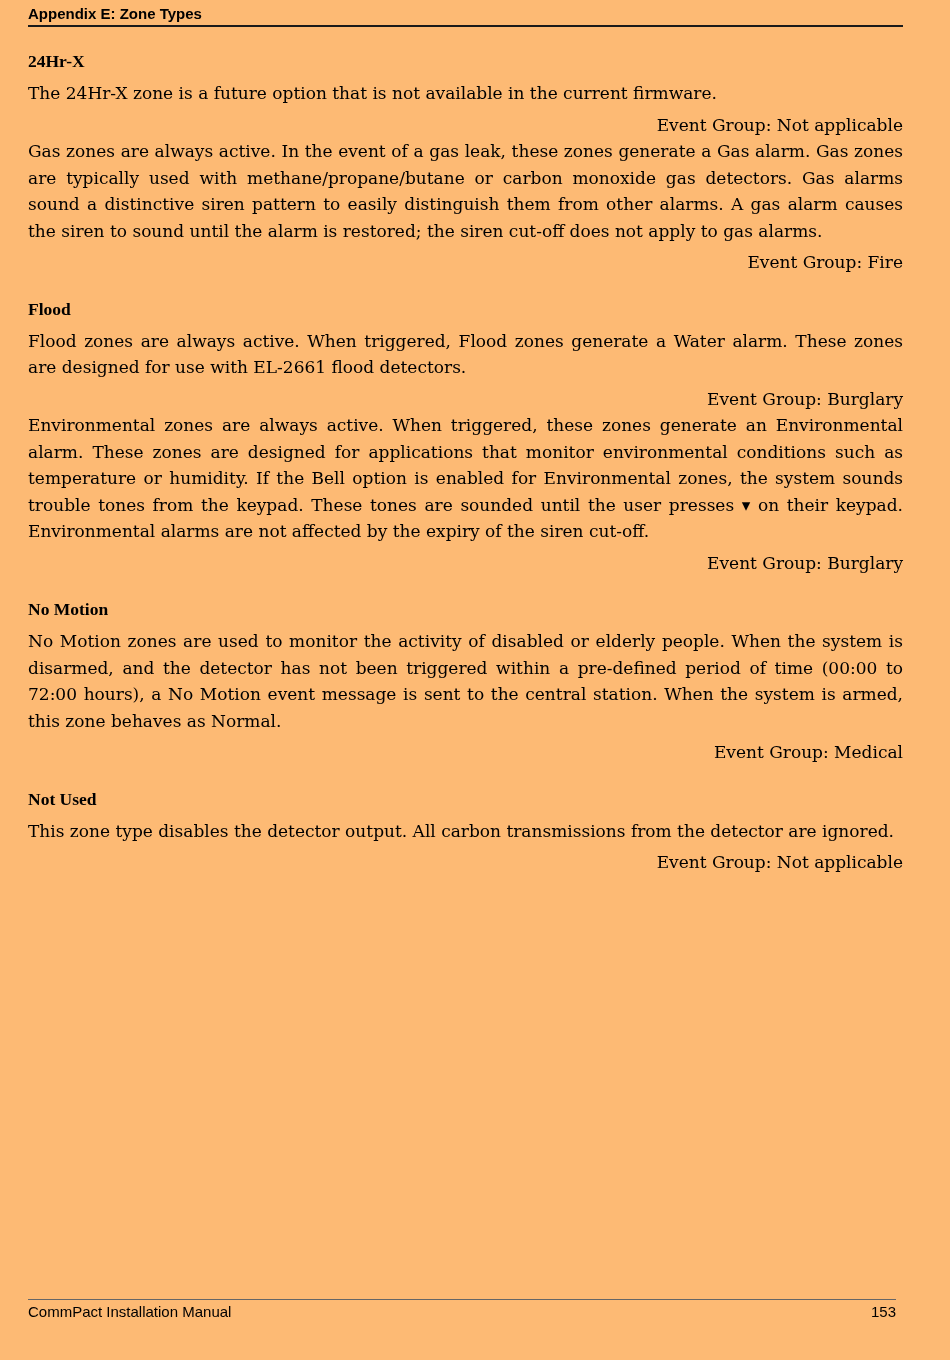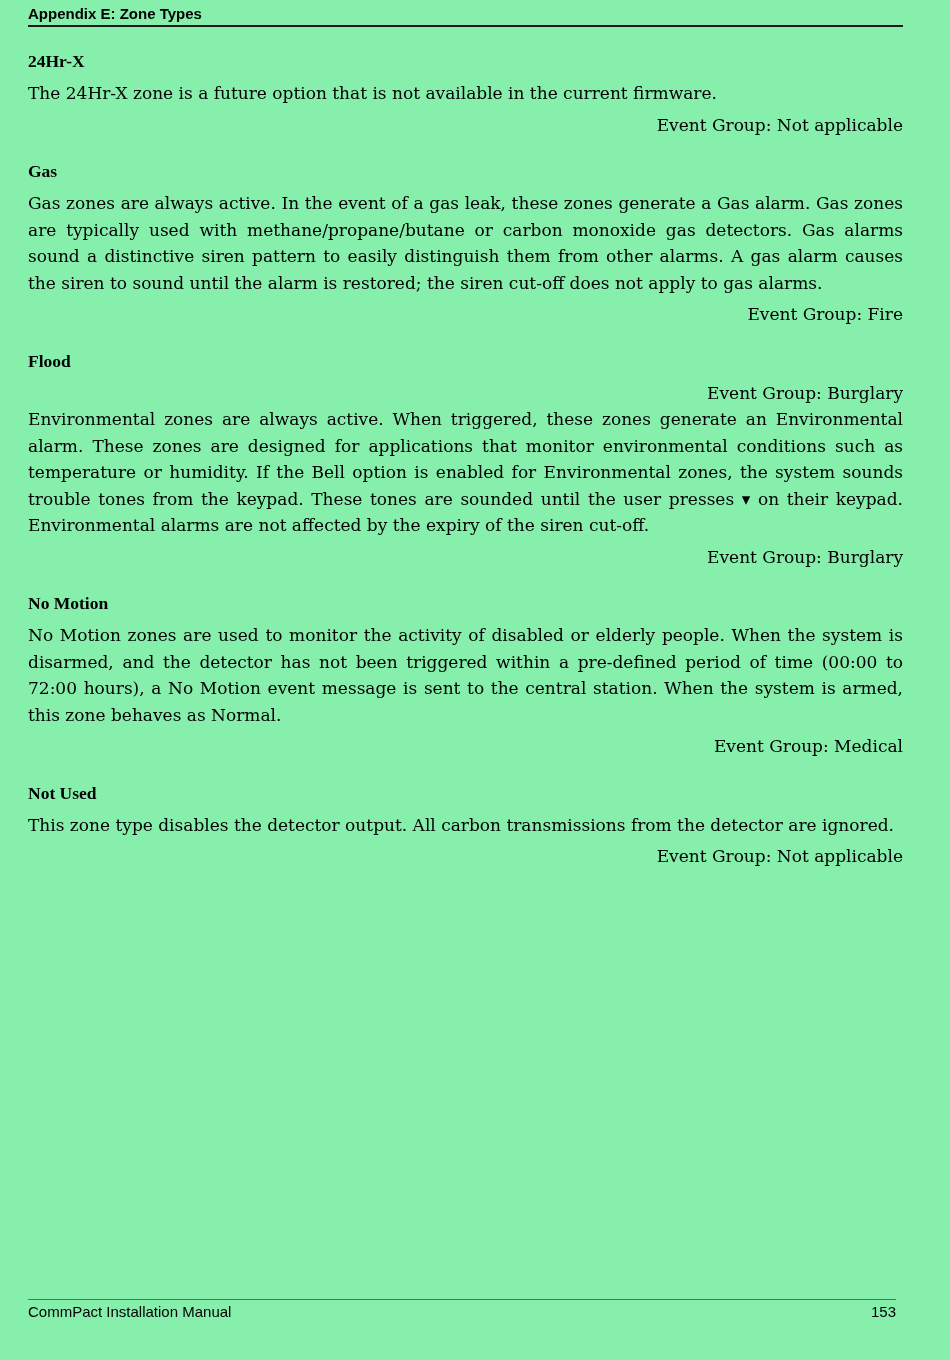--- a/index.html
+++ b/index.html
@@ -4,21 +4,21 @@
 <style>
   html, body {
     margin: 0;
     padding: 0;
     background: #ffffff;
   }
   .page {
     position: relative;
     width: 950px;
     height: 1360px;
-    background: #86efac;
+    background: #fdba74;
     color: #000000;
     box-sizing: border-box;
     padding: 0 47px 0 28px;
     overflow: hidden;
   }
   .page-header {
     padding-top: 5px;
     padding-bottom: 2px;
     border-bottom: 2px solid #1a1a1a;
   }
@@ -81,27 +81,27 @@
     <div class="header-title">Appendix E: Zone Types</div>
   </header>
 
   <section class="zone-section">
     <h2 class="zone-heading">24Hr-X</h2>
     <p class="zone-body">The 24Hr-X zone is a future option that is not available in the current firmware.</p>
     <p class="event-group">Event Group: Not applicable</p>
   </section>
 
   <section class="zone-section">
-    <h2 class="zone-heading">Gas</h2>
     <p class="zone-body">Gas zones are always active. In the event of a gas leak, these zones generate a Gas alarm. Gas zones are typically used with methane/propane/butane or carbon monoxide gas detectors. Gas alarms sound a distinctive siren pattern to easily distinguish them from other alarms. A gas alarm causes the siren to sound until the alarm is restored; the siren cut-off does not apply to gas alarms.</p>
     <p class="event-group">Event Group: Fire</p>
   </section>
 
   <section class="zone-section">
     <h2 class="zone-heading">Flood</h2>
+    <p class="zone-body">Flood zones are always active. When triggered, Flood zones generate a Water alarm. These zones are designed for use with EL-2661 flood detectors.</p>
     <p class="event-group">Event Group: Burglary</p>
   </section>
 
   <section class="zone-section">
     <p class="zone-body">Environmental zones are always active. When triggered, these zones generate an Environmental alarm. These zones are designed for applications that monitor environmental conditions such as temperature or humidity. If the Bell option is enabled for Environmental zones, the system sounds trouble tones from the keypad. These tones are sounded until the user presses ▾ on their keypad. Environmental alarms are not affected by the expiry of the siren cut-off.</p>
     <p class="event-group">Event Group: Burglary</p>
   </section>
 
   <section class="zone-section">
     <h2 class="zone-heading">No Motion</h2>

